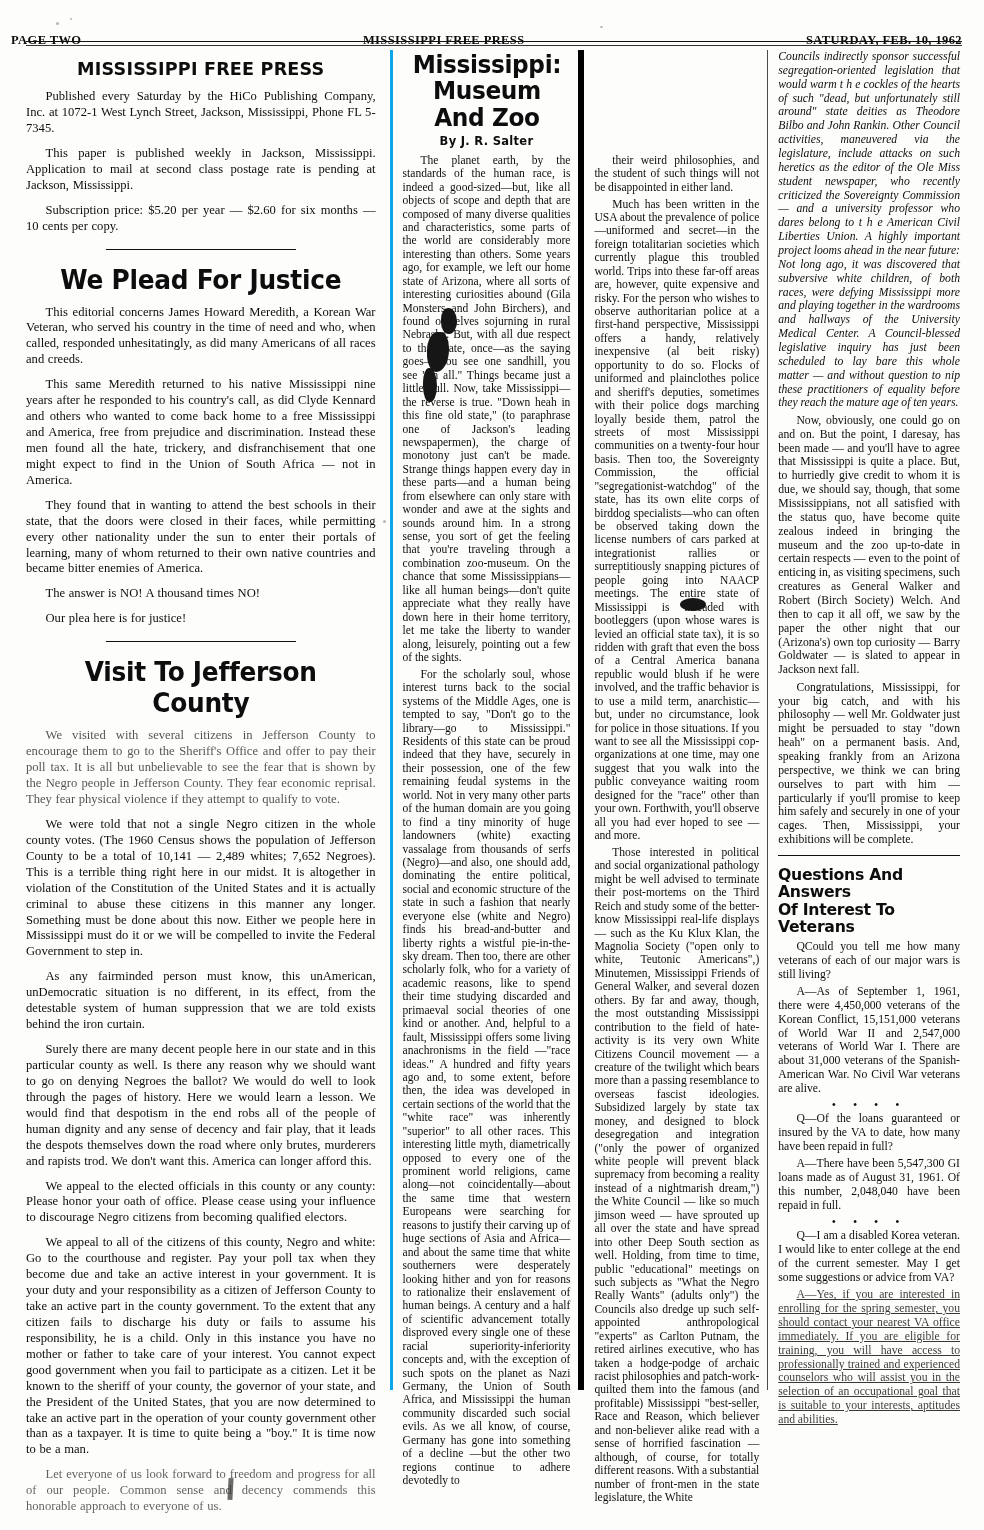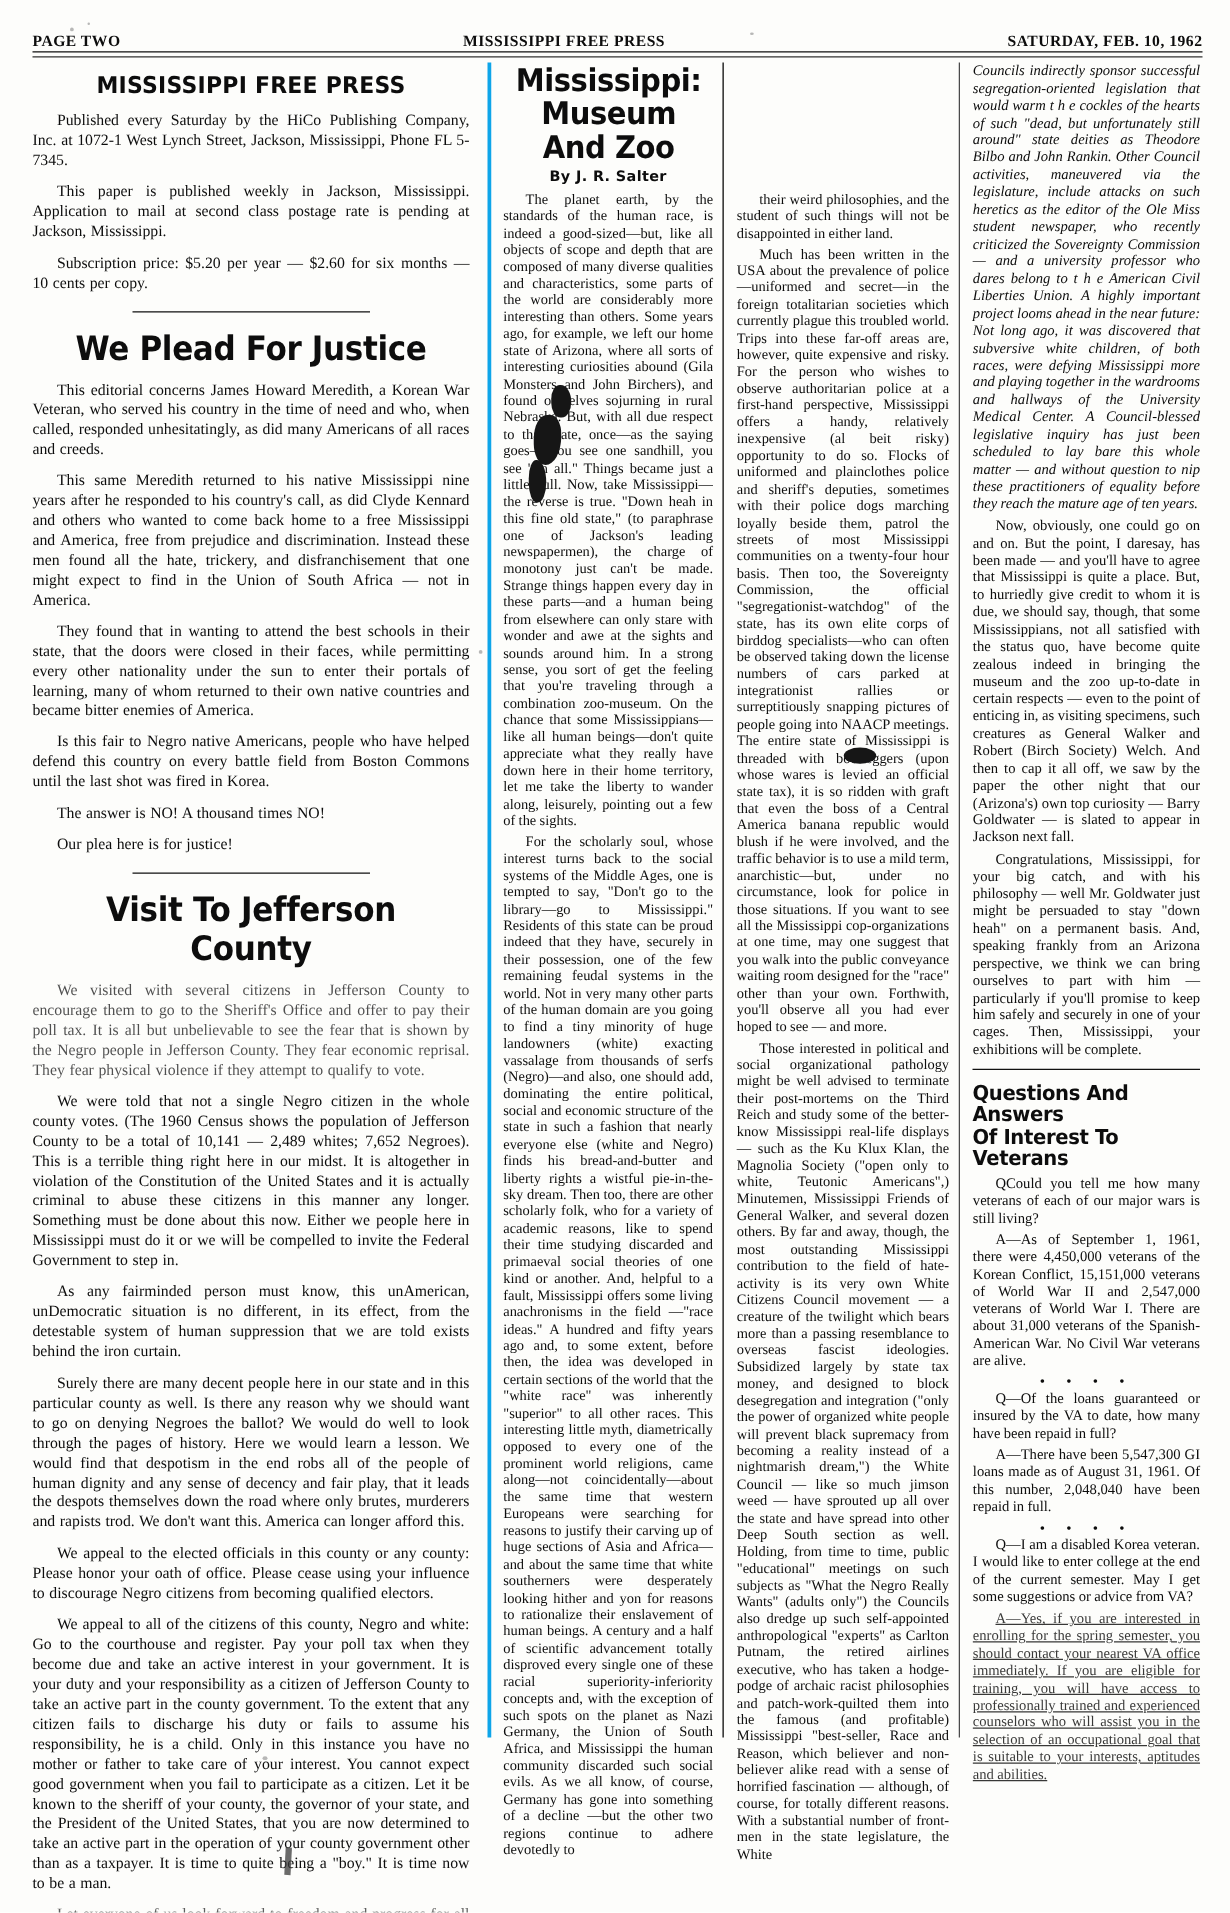--- a/index.html
+++ b/index.html
@@ -20,25 +20,25 @@
     height: 1530px;
     position: relative;
     background: #fdfdfb;
     box-sizing: border-box;
     padding: 0;
   }
   
   .masthead {
     position: absolute;
     top: 18px;
-    left: 26px;
+    left: 11px;
     right: 22px;
     height: 30px;
     display: flex;
-    align-items: center;
+    align-items: flex-end;
     justify-content: space-between;
     font-size: 12.5px;
     letter-spacing: 0.4px;
     font-weight: bold;
   }
   .masthead .mh-left { flex: 0 0 auto; }
   .masthead .mh-center { flex: 1 1 auto; text-align: center; }
   .masthead .mh-right { flex: 0 0 auto; }
   .rule-top {
     position: absolute;
@@ -63,21 +63,21 @@
     right: 22px;
     bottom: 140px;
     display: flex;
   }
   .col {
     position: relative;
     box-sizing: border-box;
   }
   .col1 { width: 366px; padding-right: 14px; }
   .col2 { width: 190px; padding: 0 8px 0 10px; border-left: 3px solid #0ea5e9; }
-  .col3 { width: 190px; padding: 0 8px 0 10px; border-left: 1px solid #000000; }
+  .col3 { width: 190px; padding: 0 8px 0 10px; border-left: 6px solid #000000; }
   .col4 { width: 196px; padding: 0 2px 0 10px; border-left: 1px solid #4a4a4a; }
 
   
   h1.hd-main {
     font-family: "DejaVu Sans", "Liberation Sans", sans-serif;
     font-weight: bold;
     font-size: 25px;
     letter-spacing: -0.4px;
     text-align: center;
     margin: 2px 0 3px 0;
@@ -209,21 +209,20 @@
       <p class="bt">Published every Saturday by the HiCo Publishing Company, Inc. at 1072-1 West Lynch Street, Jackson, Mississippi, Phone FL 5-7345.</p>
       <p class="bt">This paper is published weekly in Jackson, Mississippi. Application to mail at second class postage rate is pending at Jackson, Mississippi.</p>
       <p class="bt">Subscription price: $5.20 per year — $2.60 for six months — 10 cents per copy.</p>
 
       <div class="sep-rule"></div>
 
       <h2 class="hd-editorial">We Plead For Justice</h2>
       <p class="bt">This editorial concerns James Howard Meredith, a Korean War Veteran, who served his country in the time of need and who, when called, responded unhesitatingly, as did many Americans of all races and creeds.</p>
       <p class="bt">This same Meredith returned to his native Mississippi nine years after he responded to his country's call, as did Clyde Kennard and others who wanted to come back home to a free Mississippi and America, free from prejudice and discrimination. Instead these men found all the hate, trickery, and disfranchisement that one might expect to find in the Union of South Africa — not in America.</p>
       <p class="bt">They found that in wanting to attend the best schools in their state, that the doors were closed in their faces, while permitting every other nationality under the sun to enter their portals of learning, many of whom returned to their own native countries and became bitter enemies of America.</p>
-      <p class="bt">Is this fair to Negro native Americans, people who have helped defend this country on every battle field from Boston Commons until the last shot was fired in Korea.</p>
       <p class="bt">The answer is NO! A thousand times NO!</p>
       <p class="bt">Our plea here is for justice!</p>
 
       <div class="sep-rule"></div>
 
       <h2 class="hd-editorial">Visit To Jefferson County</h2>
       <p class="bt strike-fade">We visited with several citizens in Jefferson County to encourage them to go to the Sheriff's Office and offer to pay their poll tax. It is all but unbelievable to see the fear that is shown by the Negro people in Jefferson County. They fear economic reprisal. They fear physical violence if they attempt to qualify to vote.</p>
       <p class="bt">We were told that not a single Negro citizen in the whole county votes. (The 1960 Census shows the population of Jefferson County to be a total of 10,141 — 2,489 whites; 7,652 Negroes). This is a terrible thing right here in our midst. It is altogether in violation of the Constitution of the United States and it is actually criminal to abuse these citizens in this manner any longer. Something must be done about this now. Either we people here in Mississippi must do it or we will be compelled to invite the Federal Government to step in.</p>
       <p class="bt">As any fairminded person must know, this unAmerican, unDemocratic situation is no different, in its effect, from the detestable system of human suppression that we are told exists behind the iron curtain.</p>
       <p class="bt">Surely there are many decent people here in our state and in this particular county as well. Is there any reason why we should want to go on denying Negroes the ballot? We would do well to look through the pages of history. Here we would learn a lesson. We would find that despotism in the end robs all of the people of human dignity and any sense of decency and fair play, that it leads the despots themselves down the road where only brutes, murderers and rapists trod. We don't want this. America can longer afford this.</p>

